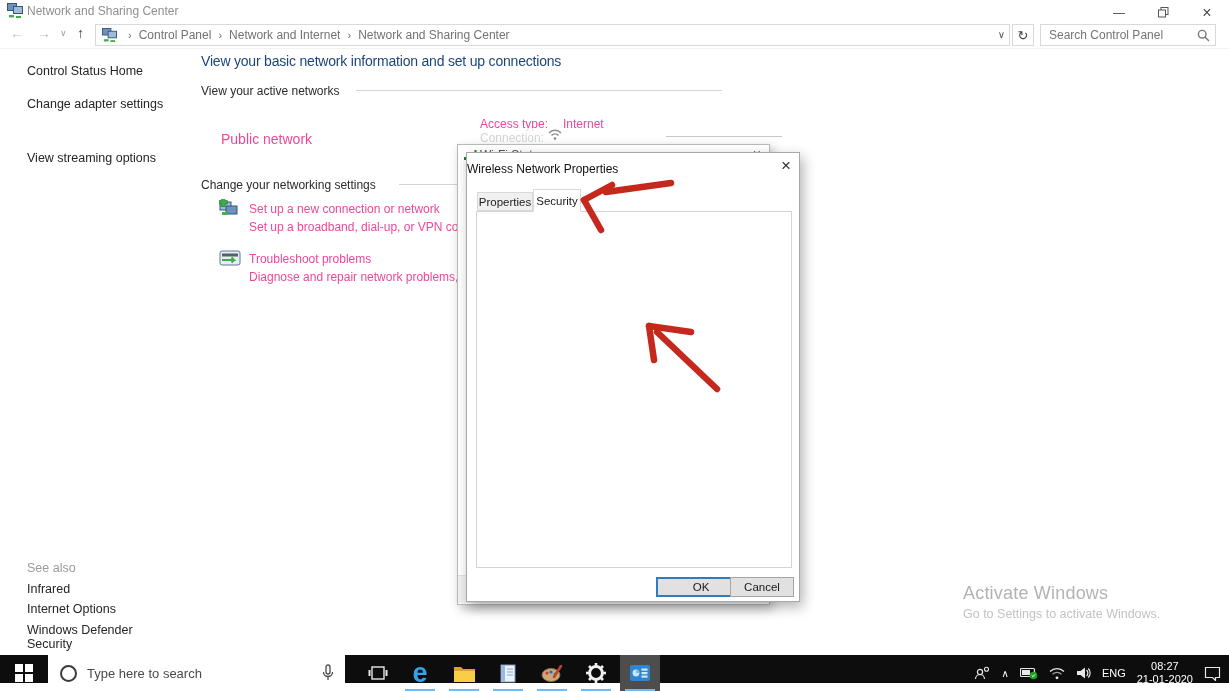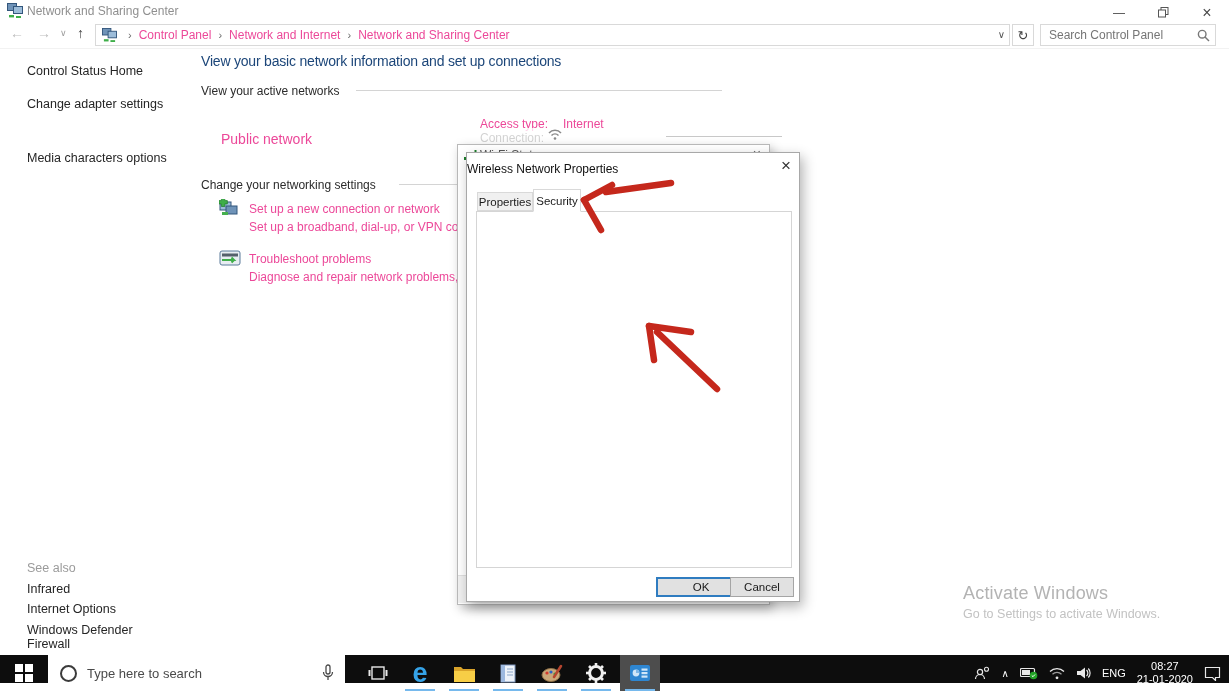--- a/index.html
+++ b/index.html
@@ -14,21 +14,21 @@
   #titlebar .ttl{position:absolute;left:27px;top:4px;font-size:12px;color:#8f8f8f;white-space:nowrap}
   .capbtn{position:absolute;top:0;width:44px;height:25px;display:flex;align-items:center;justify-content:center;color:#4a4a4a;background:#fff}
   #btn-min{left:1097px;font-size:12px}
   #btn-max{left:1141px}
   #btn-close{left:1185px;font-size:16px}
 
   
   #toolbar{left:0;top:22px;width:1229px;height:27px;background:#fff;border-bottom:1px solid #f2f2f2}
   .navglyph{position:absolute;top:3px;font-size:14px}
   #addrbox{position:absolute;left:95px;top:2px;width:915px;height:22px;border:1px solid #d9d9d9;background:#fff;display:flex;align-items:center}
-  #addrbox .crumbtxt{font-size:12px;color:#ec4899;white-space:nowrap}
+  #addrbox .crumbtxt{font-size:12px;color:#737373;white-space:nowrap}
   #addrbox .sep{font-size:11px;color:#6a6a6a;margin:0 7px}
   #addr-drop{position:absolute;right:4px;top:4px;color:#555;font-size:10px}
   #refreshbtn{position:absolute;left:1012px;top:2px;width:22px;height:22px;border:1px solid #d9d9d9;display:flex;align-items:center;justify-content:center;font-size:13px;color:#444}
   #searchbox{position:absolute;left:1040px;top:2px;width:176px;height:22px;border:1px solid #d9d9d9;background:#fff}
   #searchbox input{width:148px;height:20px;border:0;outline:0;font-family:"Liberation Sans",sans-serif;font-size:12px;color:#444;padding-left:8px}
   #searchbox .mag{position:absolute;right:5px;top:4px}
 
   
   .sbitem{position:absolute;left:27px;font-size:12.5px;color:#252525;width:152px;line-height:14px;cursor:pointer}
   .sbgray{color:#9b9b9b;cursor:default}
@@ -157,25 +157,25 @@
         <svg width="13" height="13" viewBox="0 0 13 13">
             <circle cx="5.2" cy="5.2" r="3.8" fill="none" stroke="#777" stroke-width="1.4"></circle>
             <line x1="8" y1="8" x2="12" y2="12" stroke="#777" stroke-width="1.4"></line>
           </svg>
       </span>
     </div>
   </div>
 
   <div class="abs sbitem" style="top:64px">Control Status Home</div>
   <div class="abs sbitem" style="top:97px">Change adapter settings</div>
-  <div class="abs sbitem" style="top:151px">Media characters options</div>
+  <div class="abs sbitem" style="top:151px">View streaming options</div>
   <div class="abs sbitem sbgray" style="top:561px">See also</div>
   <div class="abs sbitem" style="top:582px">Infrared</div>
   <div class="abs sbitem" style="top:602px">Internet Options</div>
-  <div class="abs sbitem" style="top:623px">Windows Defender Firewall</div>
+  <div class="abs sbitem" style="top:623px">Windows Defender Security</div>
 
   <div class="abs" id="heading">View your basic network information and set up connections</div>
 
   <div class="abs secttl" style="left:201px;top:84px">View your active networks</div>
   <div class="rule" style="left:356px;top:90px;width:366px"></div>
 
   <div class="abs body12" style="left:221px;top:131px;font-size:14px">Public network</div>
   <div class="abs body12" style="left:480px;top:117px">Access type:</div>
   <div class="abs body12" style="left:563px;top:117px">Internet</div>
   <div class="abs body12" style="left:480px;top:131px;color:#333">Connection:</div>

